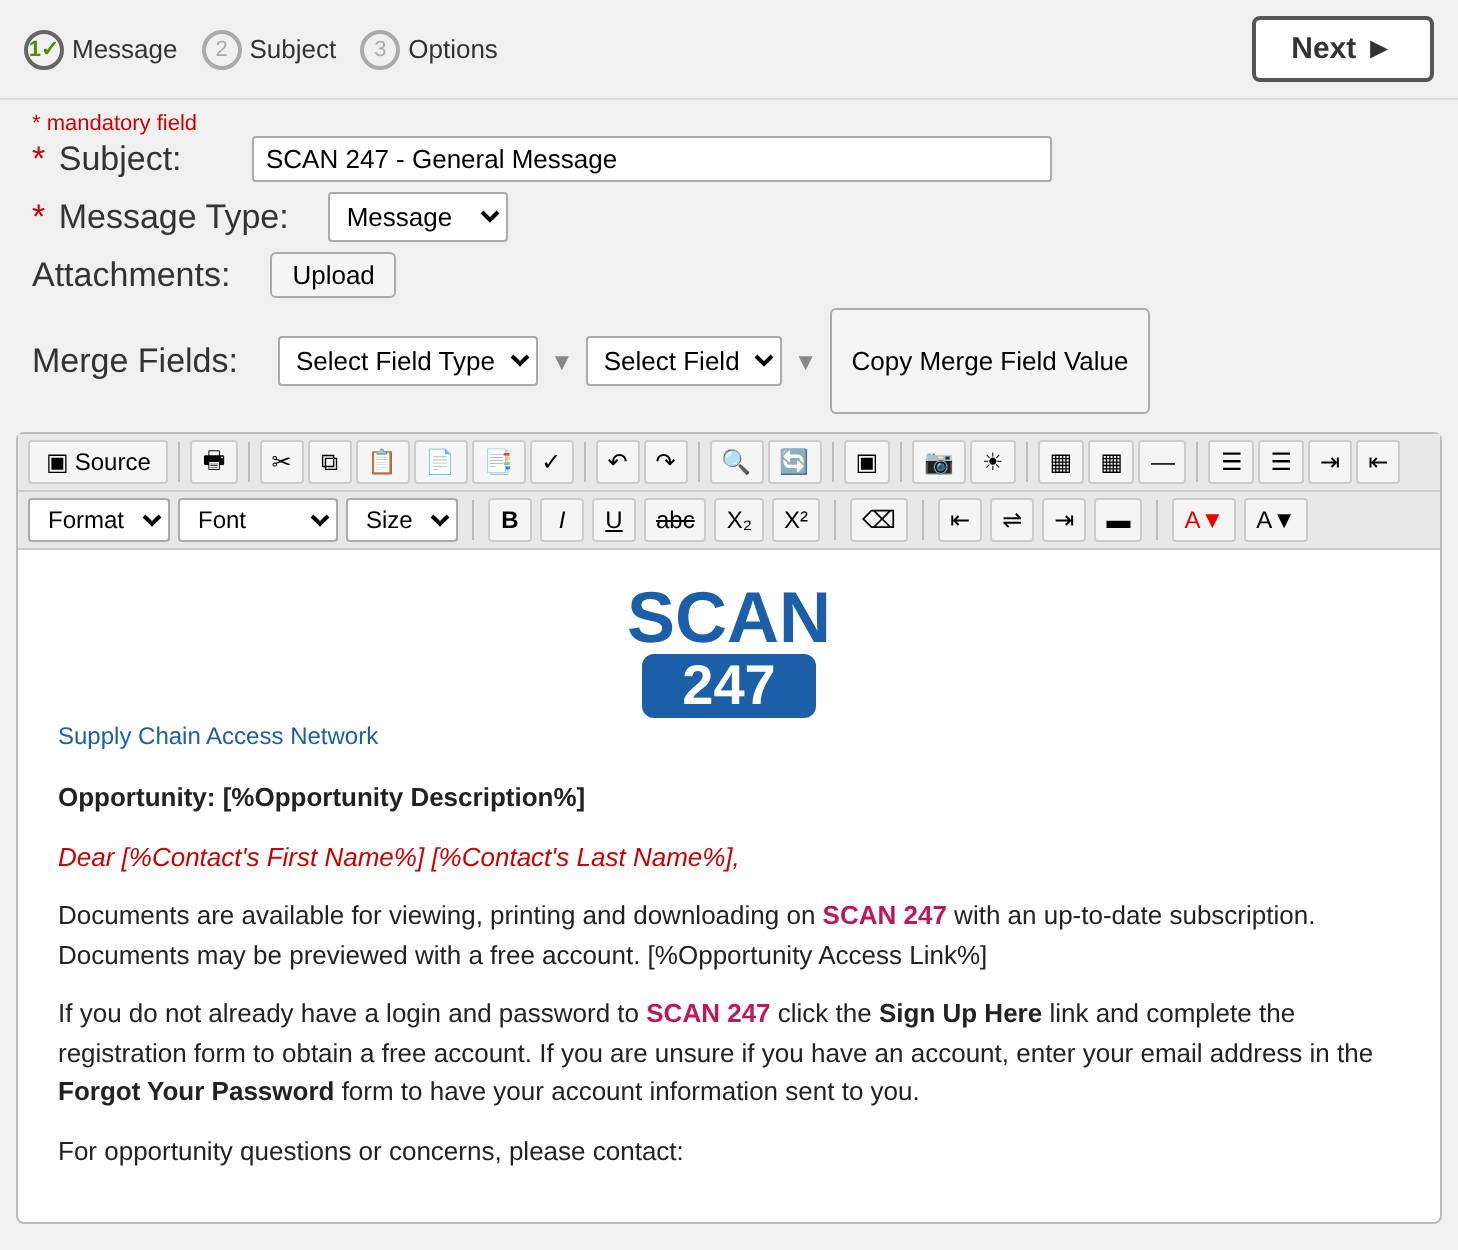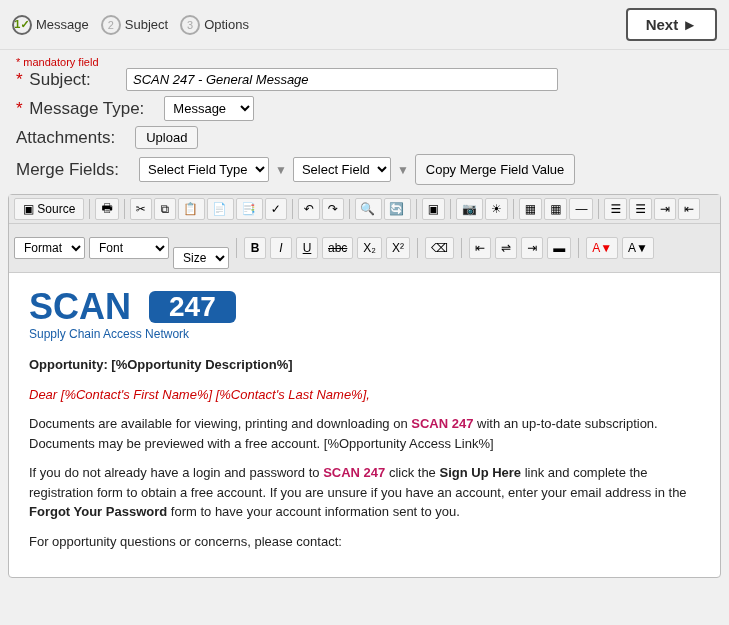--- a/index.html
+++ b/index.html
@@ -75,23 +75,22 @@
       padding-right: 20px;
       color: #333;
       font-size: 17px;
     }
     .mandatory { color: #c00; margin-right: 2px; }
     .form-input-text {
       border: 1px solid #aaa;
       border-radius: 2px;
       padding: 3px 6px;
       font-size: 13px;
-      width: 432px;
+      width: 400px;
       background: #fff;
-      font-style: italic;
     }
     .form-select {
       border: 1px solid #aaa;
       border-radius: 2px;
       padding: 3px 4px;
       font-size: 13px;
       background: #fff;
       min-width: 90px;
     }
     .upload-btn {
@@ -103,21 +102,21 @@
       cursor: pointer;
     }
     .merge-fields-row {
       display: flex;
       align-items: center;
       gap: 6px;
     }
     .copy-merge-btn {
       border: 1px solid #aaa;
       border-radius: 3px;
-      padding: 7px 10px;
+      padding: 18px 10px;
       font-size: 13px;
       background: #f5f5f5;
       cursor: pointer;
     }
     .mandatory-note {
       text-align: left;
       font-size: 11px;
       color: #c00;
       margin-bottom: 0;
     }
@@ -204,22 +203,23 @@
     
     .logo-area {
       margin-bottom: 14px;
     }
     .logo-text {
       font-size: 32px;
       font-weight: 900;
       color: #1a5fa8;
       display: flex;
       align-items: center;
-      gap: 16px;
+      gap: 0;
       line-height: 1;
+      flex-direction: column;
     }
     .logo-badge {
       background: #1a5fa8;
       color: #fff;
       border-radius: 6px;
       padding: 2px 20px;
       font-size: 28px;
       font-weight: 900;
       margin: 0 2px;
     }
@@ -345,21 +345,21 @@
     <button class="toolbar-btn" title="Outdent">⇤</button>
   </div>
 
   <div class="editor-toolbar-format">
     <select class="format-select">
       <option>Format</option>
     </select>
     <select class="format-select" style="min-width:80px;">
       <option>Font</option>
     </select>
-    <select class="format-select" style="min-width:50px;margin-top:20px;">
+    <select class="format-select" style="min-width:50px;">
       <option>Size</option>
     </select>
     <div class="toolbar-sep"></div>
     <button class="toolbar-btn bold-btn">B</button>
     <button class="toolbar-btn italic-btn">I</button>
     <button class="toolbar-btn underline-btn">U</button>
     <button class="toolbar-btn strike-btn">abc</button>
     <button class="toolbar-btn">X₂</button>
     <button class="toolbar-btn">X²</button>
     <div class="toolbar-sep"></div>

